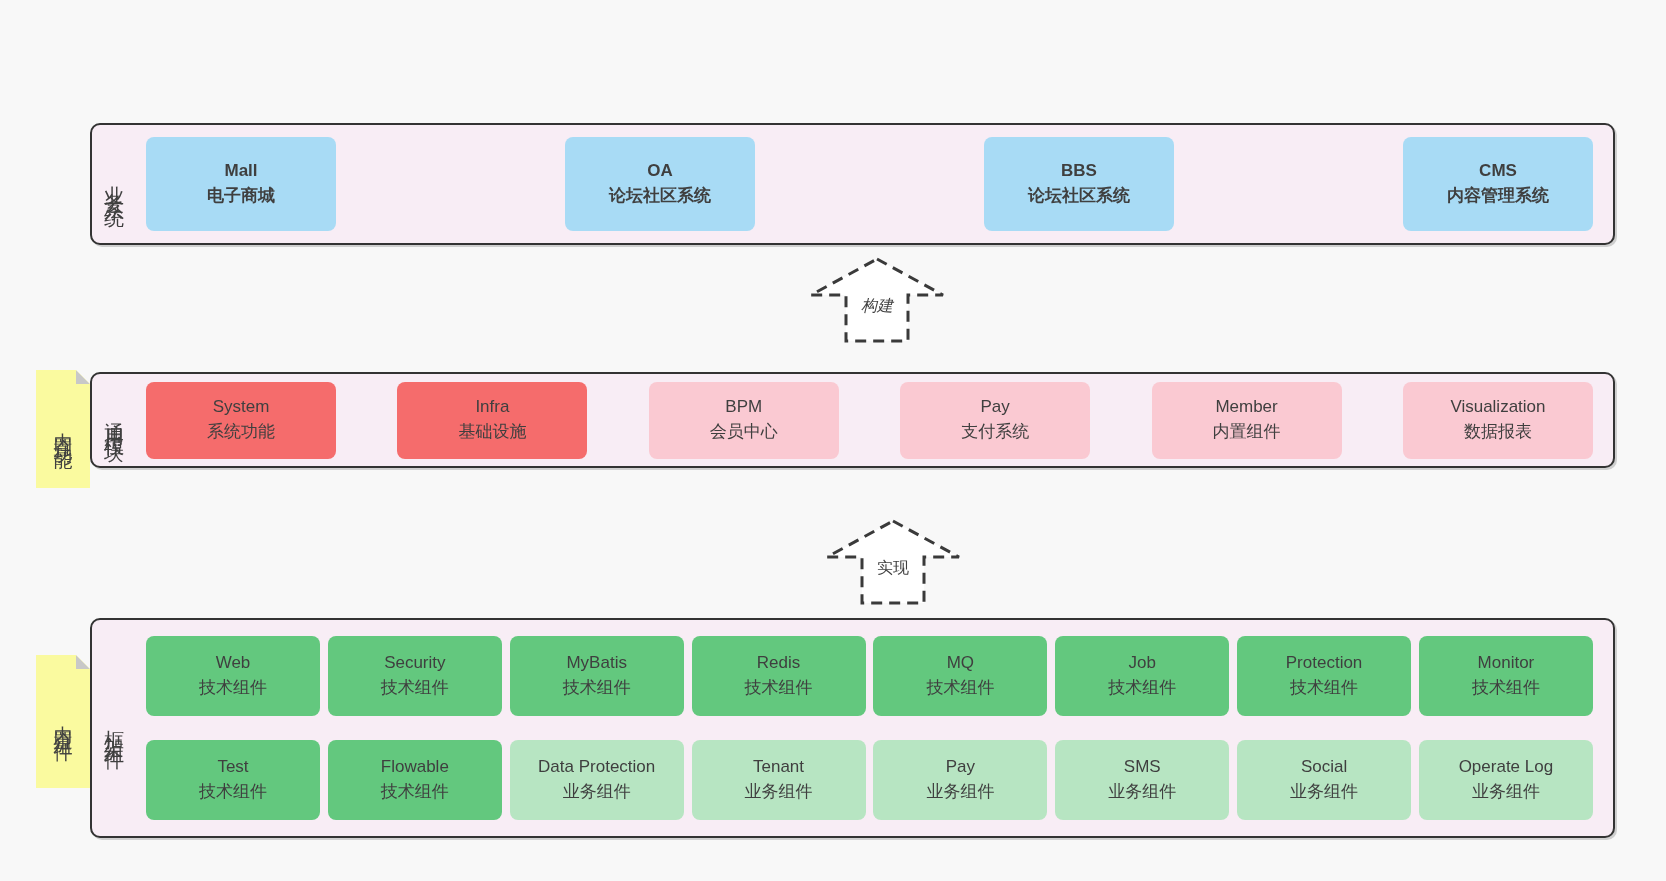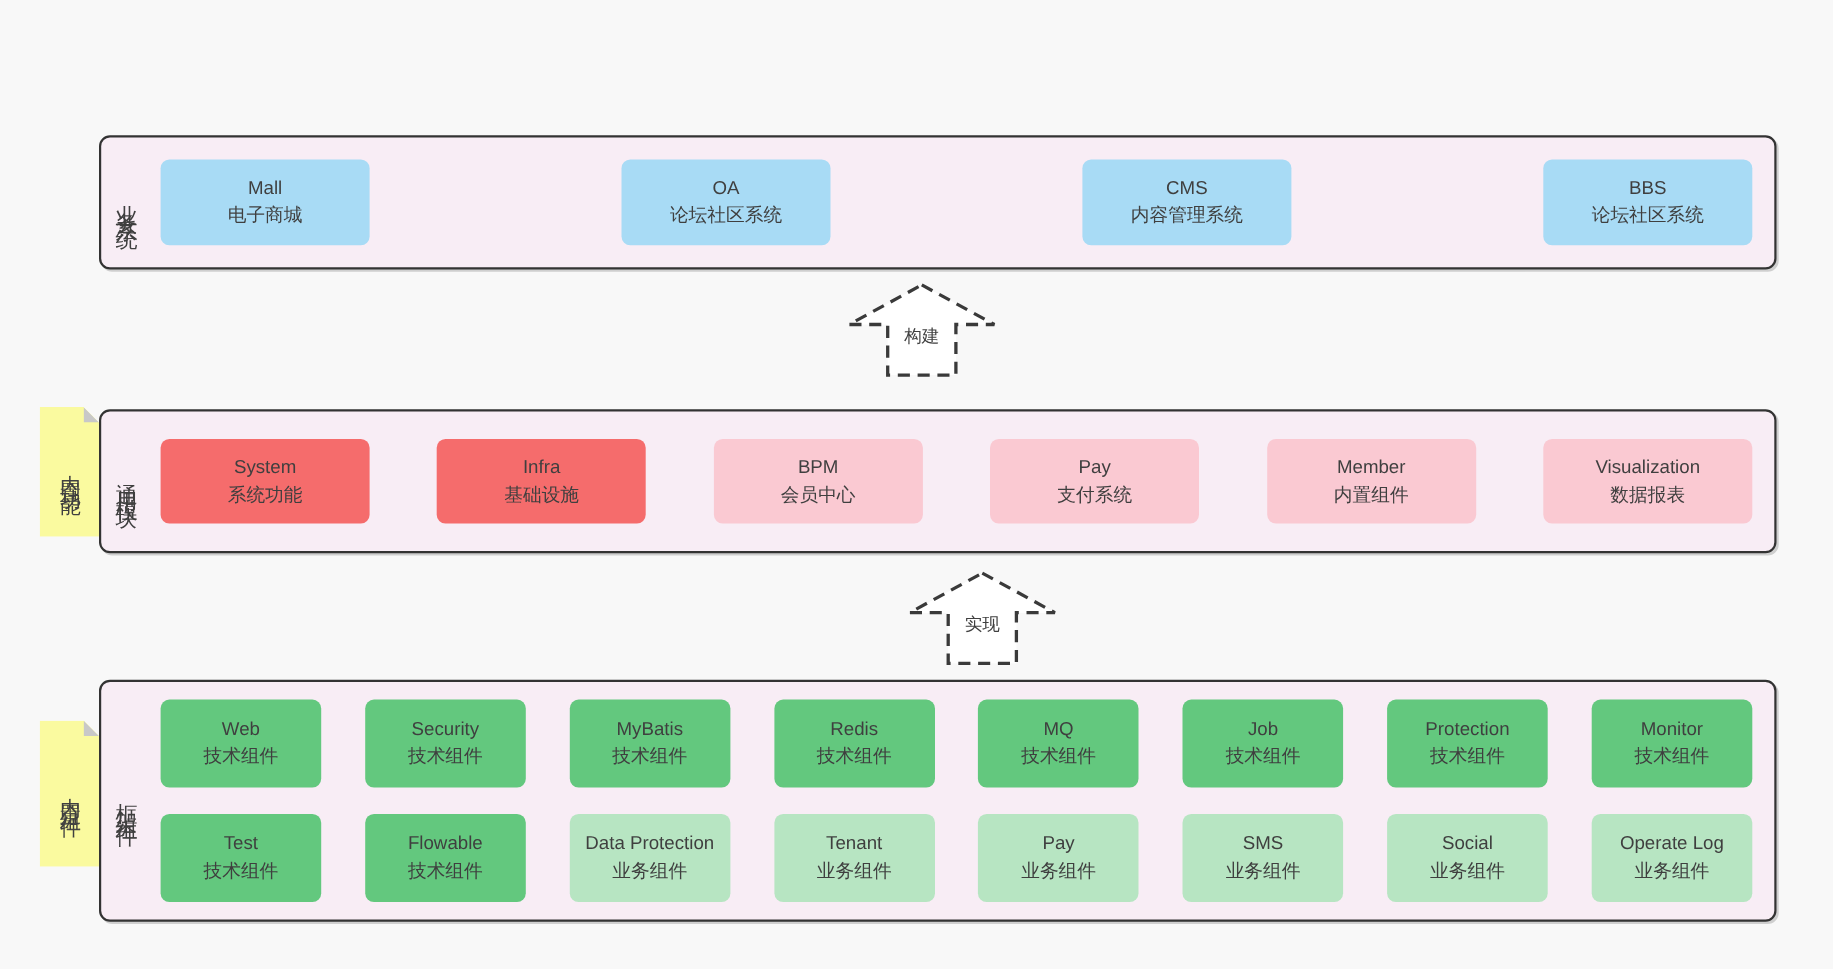--- a/index.html
+++ b/index.html
@@ -4,44 +4,44 @@
 <style>
   html,body{margin:0;padding:0;}
   body{font-family:"Liberation Sans","DejaVu Sans",sans-serif;background:#f8f8f8;}
   .canvas{position:relative;width:1666px;height:881px;background:var(--page_bg,#f8f8f8);overflow:hidden;}
 
   .band{position:absolute;left:90px;width:1525px;box-sizing:border-box;
         background:var(--band_bg,#f8edf5);border:2px solid var(--band_border,#333);
         border-radius:10px;box-shadow:2px 2px 0 #cfcfcf;
         display:flex;align-items:center;}
   .band-1{top:123px;height:122px;}
-  .band-2{top:372px;height:131px;}
+  .band-2{top:372px;height:96px;}
   .band-3{top:618px;height:220px;}
 
   .band-label{flex:0 0 46px;display:flex;justify-content:center;align-items:center;
               font-size:20px;color:var(--text,#3f3f3f);}
   .vtext{writing-mode:vertical-rl;text-orientation:upright;letter-spacing:7px;}
 
   .band-boxes{flex:1;display:flex;flex-direction:column;gap:24px;
               padding:0 20px 0 8px;}
   .box-row{display:flex;justify-content:space-between;}
   .box{border-radius:8px;display:flex;flex-direction:column;align-items:center;justify-content:center;
        text-align:center;color:var(--text,#3f3f3f);font-size:17px;line-height:1.45;
        box-sizing:border-box;padding:4px 12px;}
-  .band-1 .box{width:190px;height:78px;}
+  .band-1 .box{width:190px;height:94px;font-weight:bold;}
   .band-2 .box{width:190px;height:77px;}
-  .band-3 .box{width:146px;height:80px;padding:4px 13px;}
+  .band-3 .box{width:174px;height:80px;padding:4px 13px;}
   .box-blue{background:var(--blue,#a8dbf5);}
   .box-red{background:var(--red,#f56c6c);}
   .box-pink{background:var(--pink,#fac9d2);}
   .box-green{background:var(--green_dark,#63c87e);}
   .box-lightgreen{background:var(--green_light,#b7e5c2);}
 
   .arrow{position:absolute;width:140px;height:88px;}
-  .arrow-1{left:768px;top:256px;}
+  .arrow-1{left:807px;top:256px;font-style:italic;}
   .arrow-2{left:823px;top:518px;}
   .arrow svg{display:block;width:100%;height:100%;}
   .arrow-label{position:absolute;left:0;right:0;top:40px;text-align:center;
                font-size:16px;color:var(--text,#3f3f3f);}
 
   .sticky{position:absolute;left:36px;width:54px;background:var(--sticky_yellow,#fafa9f);
           clip-path:polygon(0 0, calc(100% - 14px) 0, 100% 14px, 100% 100%, 0 100%);
           display:flex;align-items:center;justify-content:center;z-index:2;}
   .sticky-1{top:370px;height:118px;}
   .sticky-2{top:655px;height:133px;}
@@ -61,26 +61,26 @@
         <div class="box-row">
           <div class="box box-blue">
             <div class="box-en">Mall</div>
             <div class="box-zh">电子商城</div>
           </div>
           <div class="box box-blue">
             <div class="box-en">OA</div>
             <div class="box-zh">论坛社区系统</div>
           </div>
           <div class="box box-blue">
+            <div class="box-en">BBS</div>
+            <div class="box-zh">论坛社区系统</div>
+          </div>
+          <div class="box box-blue">
             <div class="box-en">CMS</div>
             <div class="box-zh">内容管理系统</div>
-          </div>
-          <div class="box box-blue">
-            <div class="box-en">BBS</div>
-            <div class="box-zh">论坛社区系统</div>
           </div>
         </div>
       </div>
   </section>
 
   <div class="arrow arrow-1">
     <svg viewBox="0 0 140 88">
       <polygon points="70,3 136,39 101,39 101,85 39,85 39,39 4,39" fill="#ffffff" stroke="#3a3a3a" stroke-width="3" stroke-dasharray="11 7"></polygon>
     </svg>
     <div class="arrow-label">构建</div>

